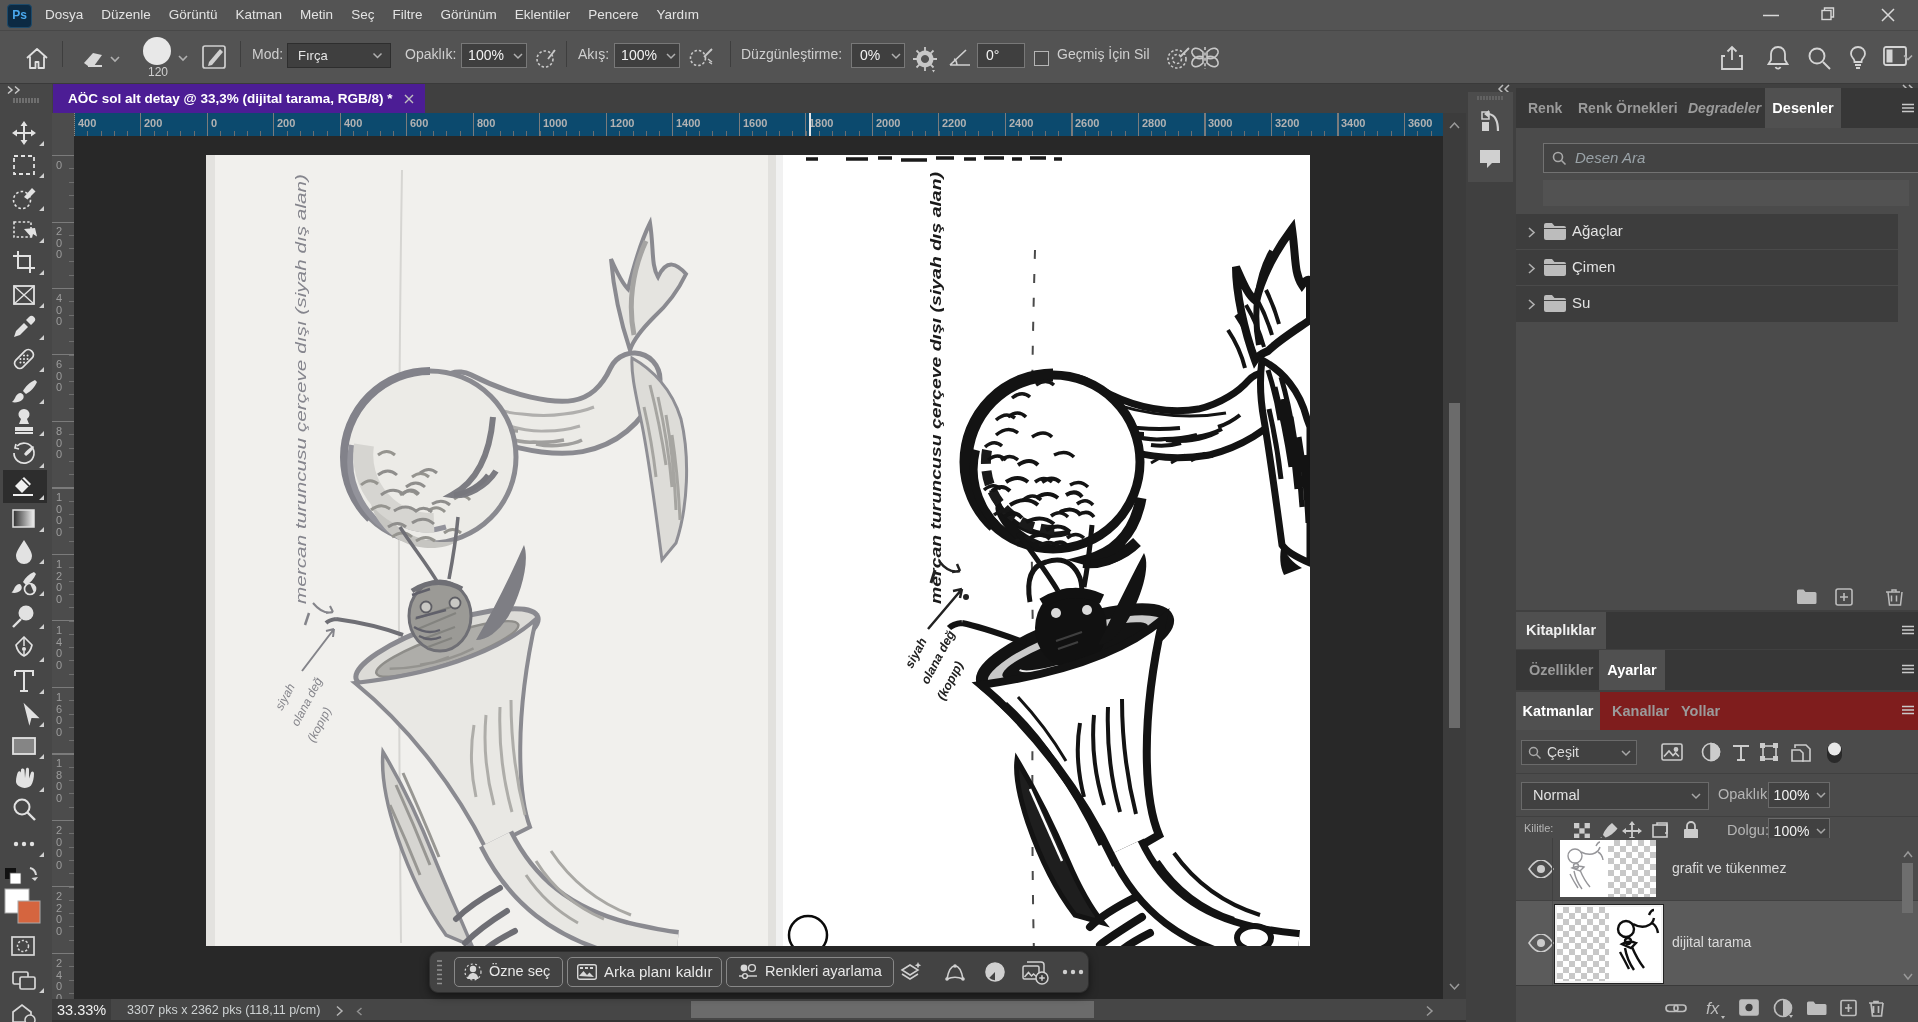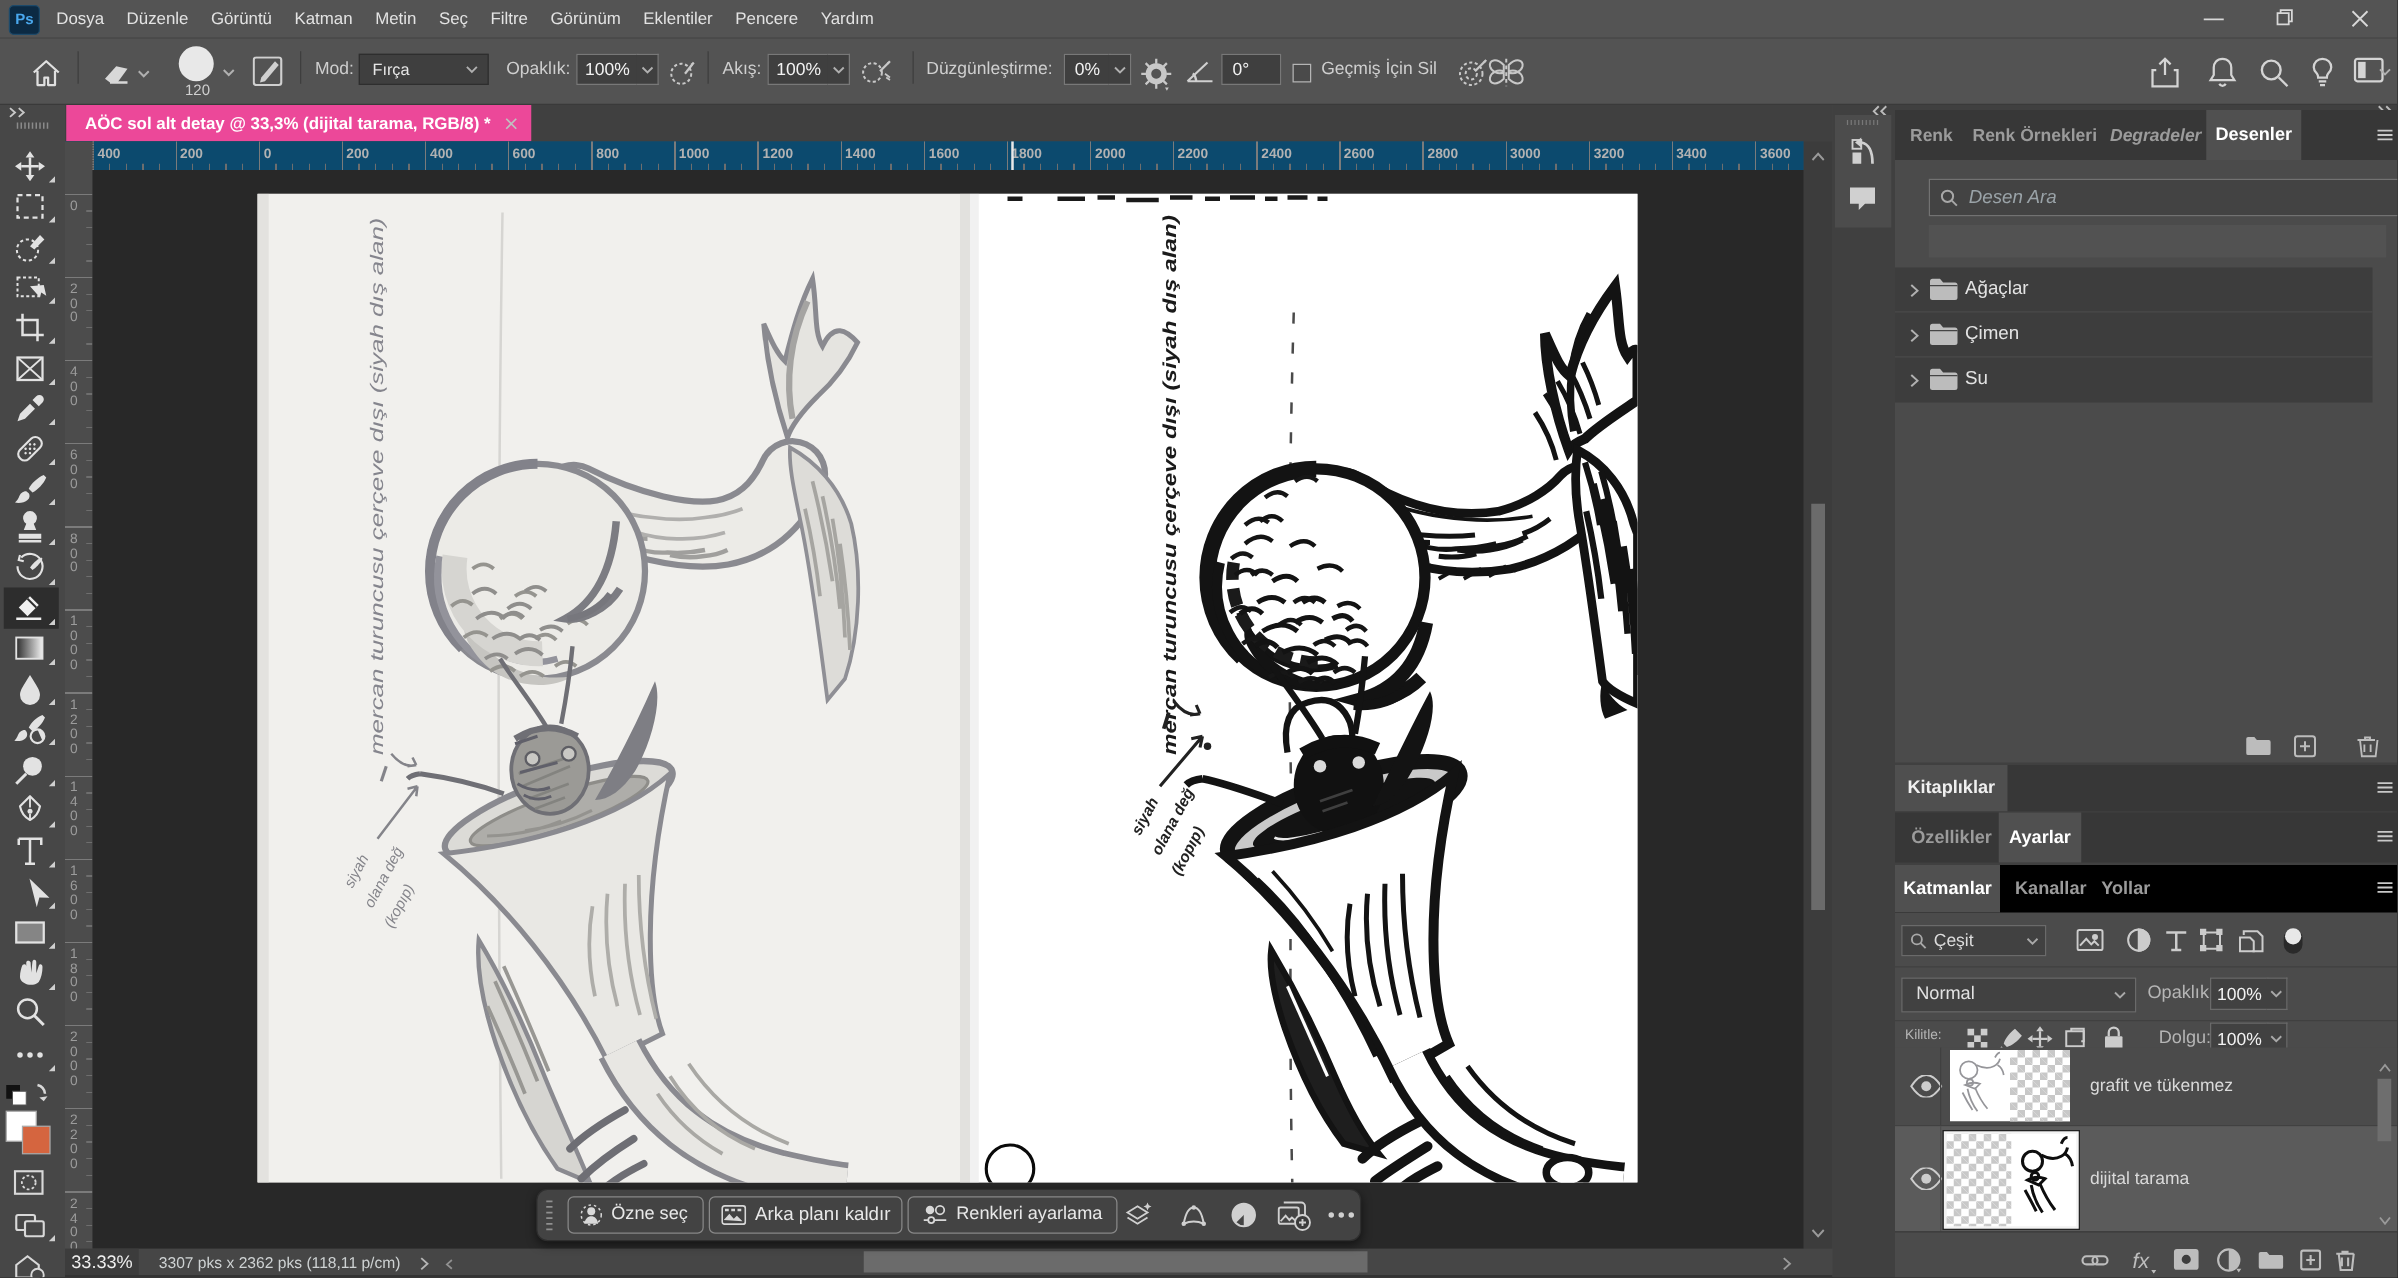--- a/index.html
+++ b/index.html
@@ -296,21 +296,21 @@
           <circle cx="8" cy="4" r="5" fill="#474747" stroke="#d8d8d8" stroke-width="1.5"></circle>
         </g>
 
       <g fill="#cfcfcf">
         <path d="M44 57l0 5 -5 0z M44 89l0 5 -5 0z M44 122l0 5 -5 0z M44 154l0 5 -5 0z M44 186l0 5 -5 0z M44 219l0 5 -5 0z M44 251l0 5 -5 0z M44 283l0 5 -5 0z M44 315l0 5 -5 0z M44 347l0 5 -5 0z M44 379l0 5 -5 0z M44 411l0 5 -5 0z M44 443l0 5 -5 0z M44 475l0 5 -5 0z M44 507l0 5 -5 0z M44 540l0 5 -5 0z M44 573l0 5 -5 0z M44 605l0 5 -5 0z M44 638l0 5 -5 0z M44 670l0 5 -5 0z M44 703l0 5 -5 0z M44 768l0 5 -5 0z M44 904l0 5 -5 0z"></path>
       </g>
     </svg>
   </div>
 
   <div class="abs" id="tabstrip" style="left:52px;top:84px;width:1414px;height:29px;background:#404040;">
-    <div class="abs" style="left:1px;top:0;width:372px;height:29px;background:#ec4899;color:#ffffff;font-size:13.5px;font-weight:bold;line-height:29px;">
+    <div class="abs" style="left:1px;top:0;width:372px;height:29px;background:#4c1d95;color:#ffffff;font-size:13.5px;font-weight:bold;line-height:29px;">
       <span style="margin-left:15px;">AÖC sol alt detay @ 33,3% (dijital tarama, RGB/8) *</span>
       <svg class="abs" style="left:350px;top:9px;" width="12" height="12" viewBox="0 0 12 12">
           <path d="M2 2l8 8M10 2l-8 8" stroke="#c0c0c0" stroke-width="1.4"></path>
         </svg>
     </div>
   </div>
   <div class="abs" id="hruler" style="left:52px;top:113px;width:1391px;height:23px;background:#0c4a6e;overflow:hidden;font-weight:bold;">
     <div class="abs" style="left:22px;top:0;width:1369px;height:23px;
       background-image:repeating-linear-gradient(to right,#7b7b7b 0 1px,transparent 1px 66.5px),repeating-linear-gradient(to right,#6e6e6e 0 1px,transparent 1px 13.3px);
       background-size:100% 23px,100% 5px;background-position:0 0,0 18px;background-repeat:no-repeat;"></div>
@@ -692,21 +692,21 @@
     </div>
     <div class="abs" style="left:50px;top:566px;width:402px;height:40px;background:#373737;">
       <div class="abs" style="left:13px;top:0;color:#9b9b9b;font-size:14.5px;font-weight:bold;line-height:40px;">Özellikler</div>
       <div class="abs" style="left:83px;top:0;width:66px;height:40px;background:#505050;color:#ffffff;font-size:14.5px;font-weight:bold;text-align:center;line-height:40px;">Ayarlar</div>
       <svg class="abs" style="left:385px;top:14px;" width="14" height="12" viewBox="0 0 14 12">
           <path d="M1 1.5h12M1 5h12M1 8.5h12" stroke="#c9c9c9" stroke-width="1.5"></path>
         </svg>
     </div>
 
     <div class="abs" style="left:50px;top:608px;width:402px;height:330px;background:#4b4b4b;">
-      <div class="abs" style="left:0;top:0;width:402px;height:38px;background:#000000;">
+      <div class="abs" style="left:0;top:0;width:402px;height:38px;background:#7f1d1d;">
         <div class="abs" style="left:0;top:0;width:84px;height:38px;background:#505050;color:#ffffff;font-size:14.5px;font-weight:bold;text-align:center;line-height:38px;">Katmanlar</div>
         <div class="abs" style="left:96px;top:0;color:#9b9b9b;font-size:14.5px;font-weight:bold;line-height:38px;">Kanallar</div>
         <div class="abs" style="left:165px;top:0;color:#9b9b9b;font-size:14.5px;font-weight:bold;line-height:38px;">Yollar</div>
         <svg class="abs" style="left:385px;top:13px;" width="14" height="12" viewBox="0 0 14 12">
             <path d="M1 1.5h12M1 5h12M1 8.5h12" stroke="#c9c9c9" stroke-width="1.5"></path>
           </svg>
       </div>
 
       <div class="abs" style="left:5px;top:48px;width:114px;height:23px;background:#414141;border:1px solid #6a6a6a;">
         <svg class="abs" style="left:6px;top:5px;" width="14" height="14" viewBox="0 0 14 14">

